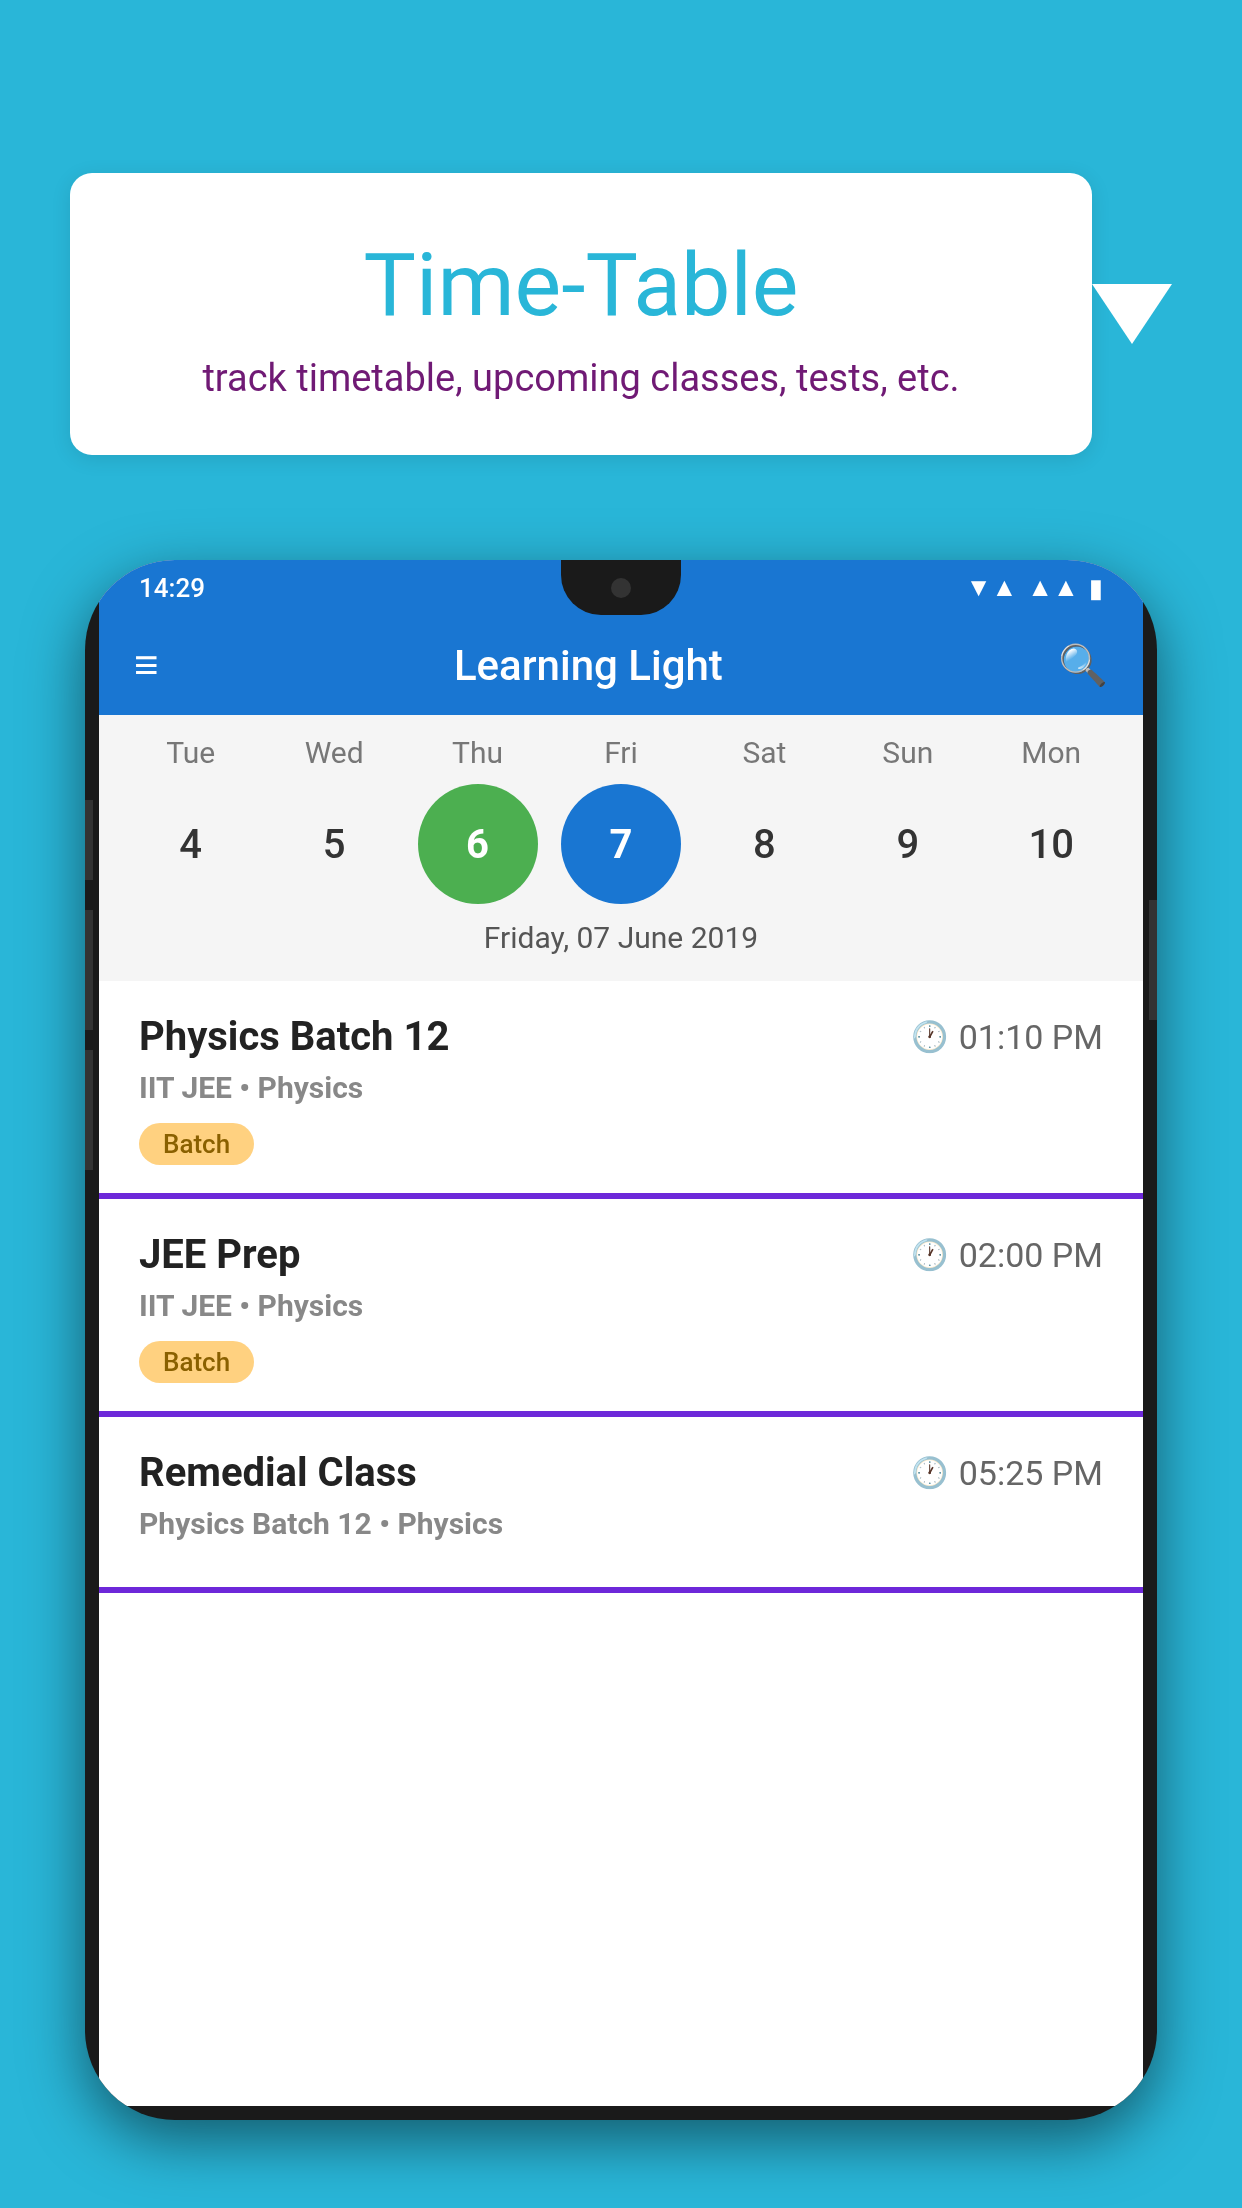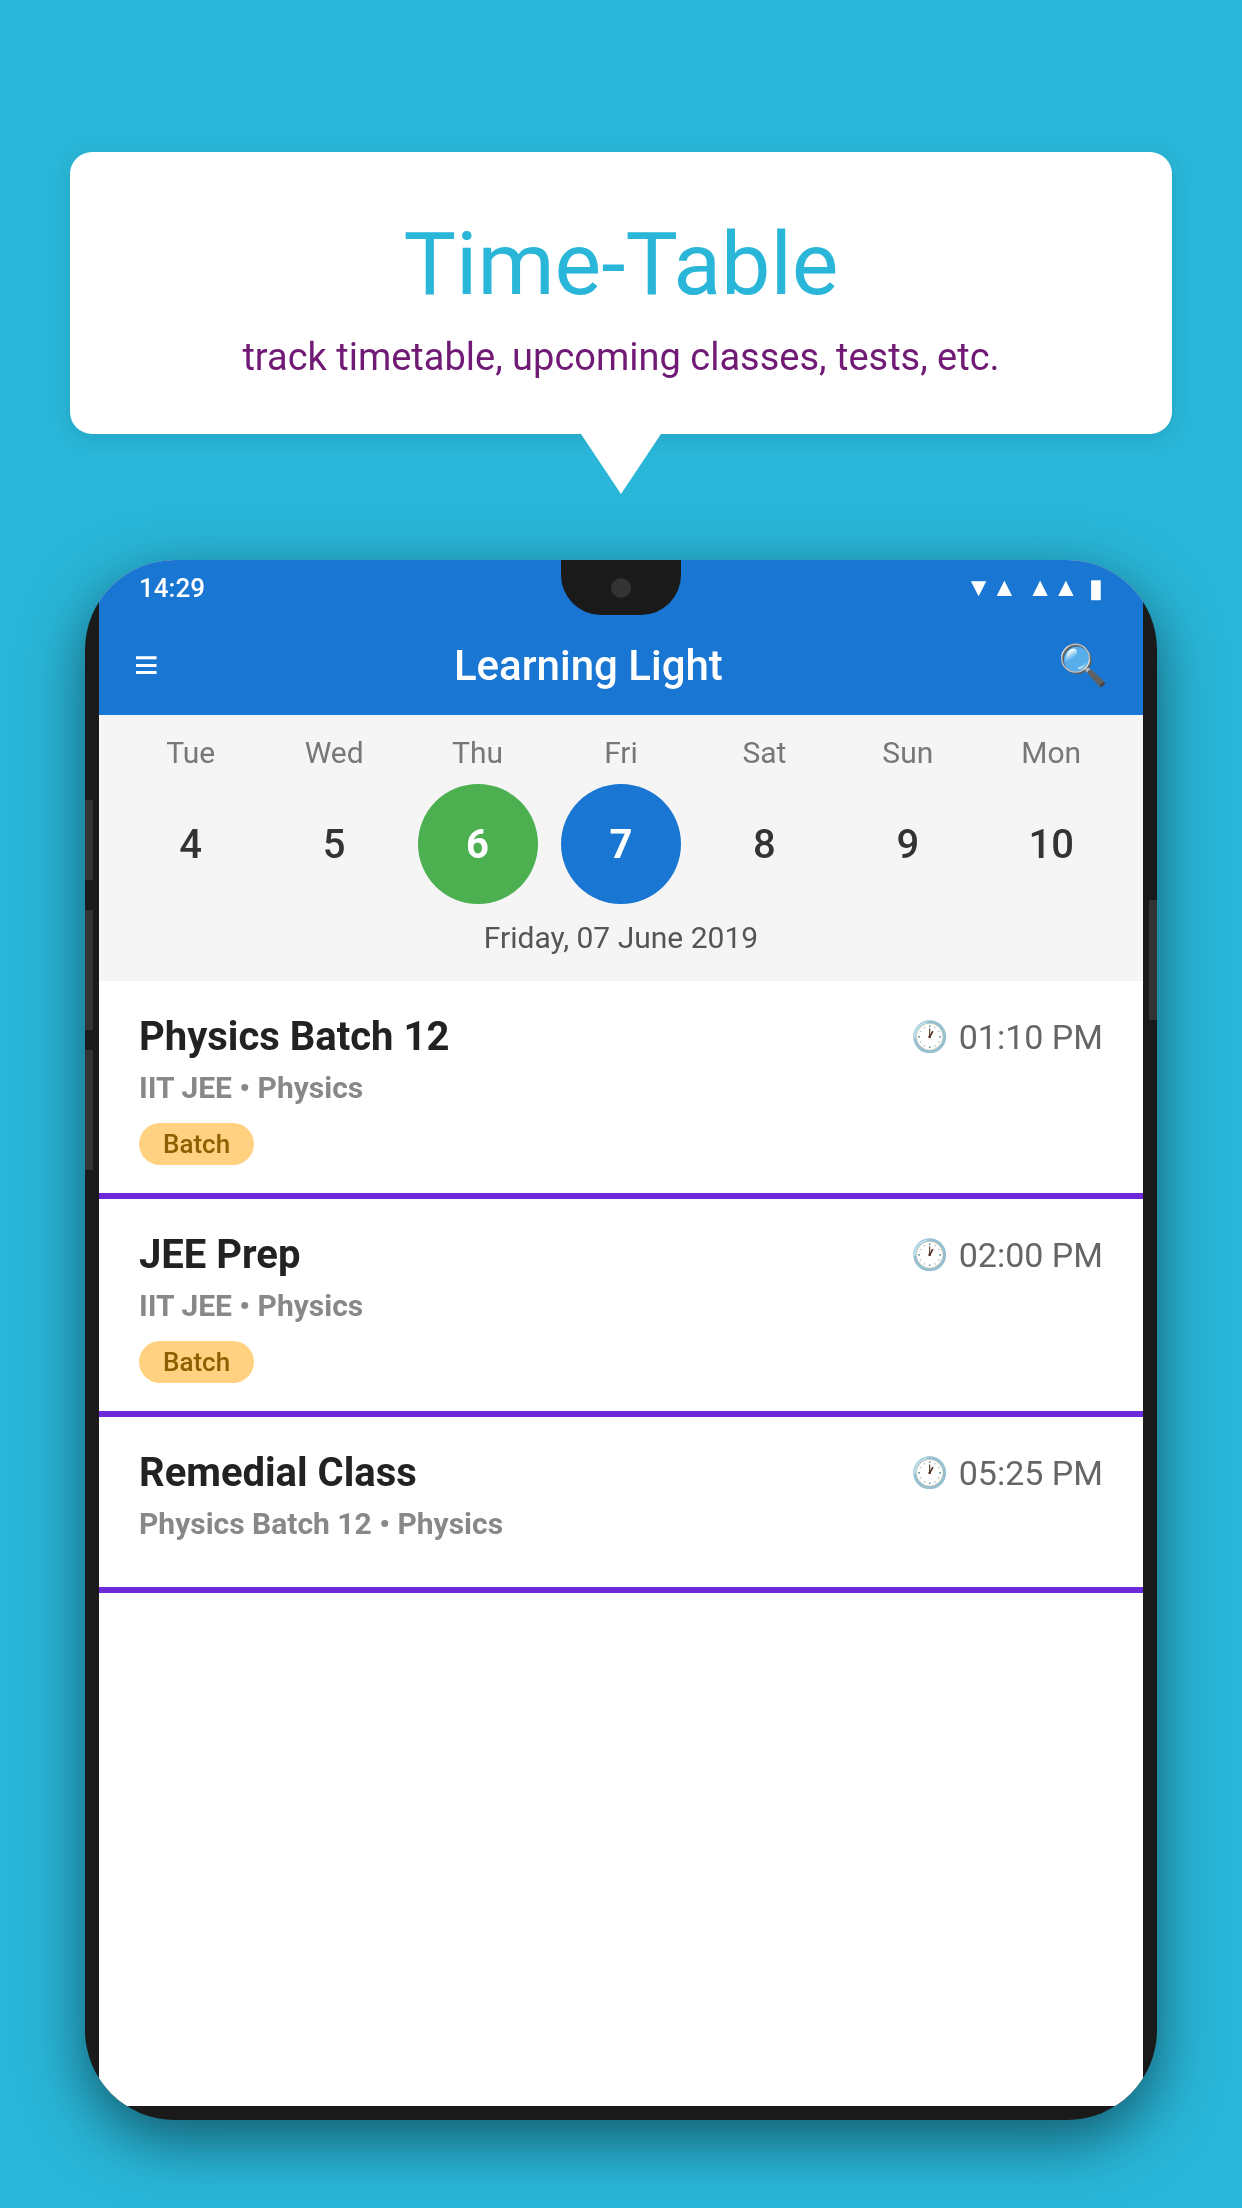--- a/index.html
+++ b/index.html
@@ -10,25 +10,25 @@
       height: 2208px;
       background-color: #29b6d8;
       font-family: 'Roboto', Arial, sans-serif;
       overflow: hidden;
       position: relative;
     }
 
     
     .speech-bubble-container {
       position: absolute;
-      top: 152px;
+      top: 173px;
       left: 70px;
       right: 70px;
       display: flex;
-      flex-direction: column;
+      flex-direction: row;
       align-items: center;
     }
 
     .speech-bubble {
       background: white;
       border-radius: 22px;
       padding: 60px 60px 55px;
       width: 100%;
       text-align: center;
       box-shadow: 0 4px 20px rgba(0,0,0,0.1);

